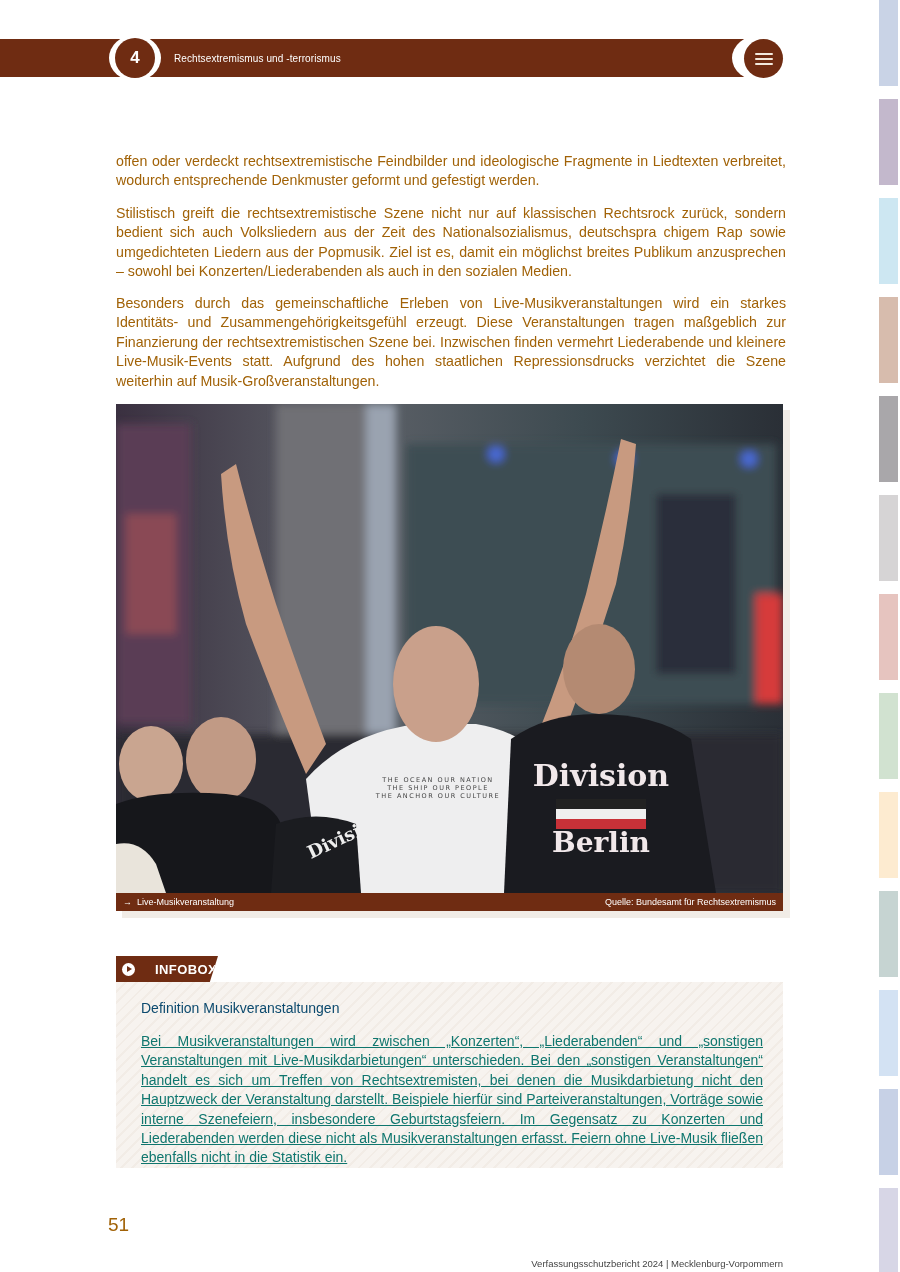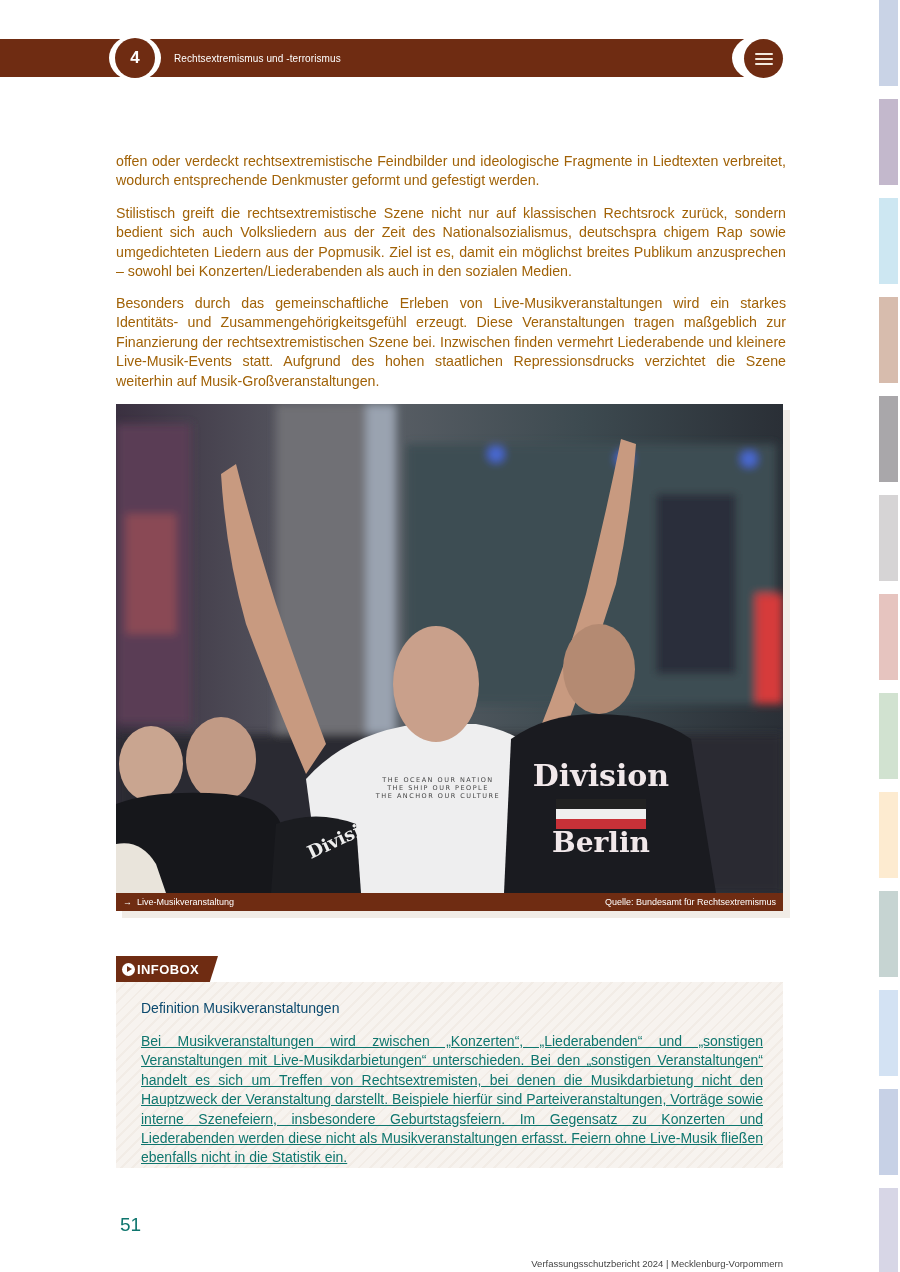--- a/index.html
+++ b/index.html
@@ -65,21 +65,21 @@
       background: #6f2c12; color: #fff; font-size: 9px;
       display: flex; align-items: center; justify-content: space-between; padding: 0 7px;
     }
     .caption-left { display: flex; align-items: center; gap: 5px; }
 
     
     .infobox-tag {
       position: absolute; left: 116px; top: 956px; width: 102px; height: 26px;
       background: #6f2c12; color: #fff;
       clip-path: polygon(0 0, 100% 0, 92% 100%, 0 100%);
-      display: flex; align-items: center; padding-left: 6px; gap: 2px;
+      display: flex; align-items: center; padding-left: 6px; gap: 20px;
       font-weight: bold; font-size: 13px; letter-spacing: 0.4px;
     }
     .infobox-icon {
       width: 13px; height: 13px; border-radius: 50%; background: #fff;
       display: flex; align-items: center; justify-content: center;
     }
     .infobox-icon i {
       display: block; width: 0; height: 0; margin-left: 2px;
       border-left: 5px solid #6f2c12; border-top: 3.5px solid transparent; border-bottom: 3.5px solid transparent;
     }
@@ -90,21 +90,21 @@
     .infobox-heading {
       position: absolute; left: 141px; top: 1000px;
       color: #0c4a6e; font-size: 14px;
     }
     .infobox-text {
       position: absolute; left: 141px; top: 1032px; width: 622px;
       font-size: 14px; line-height: 19.4px; color: #0f766e; text-align: justify; text-decoration: underline;
     }
 
     
-    .page-number { position: absolute; left: 120px; top: 1214px; font-size: 19px; color: #0f766e; }
+    .page-number { position: absolute; left: 108px; top: 1214px; font-size: 19px; color: #a16207; }
     .footer-text { position: absolute; right: 117px; top: 1222px; font-size: 9.5px; color: #444; margin-top: 36px; }
   </style>
 </head>
 <body>
 
 <div class="header-band"></div>
 <div class="chapter-badge-ring"></div>
 <div class="chapter-badge">4</div>
 <div class="chapter-title">Rechtsextremismus und -terrorismus</div>
 <div class="menu-ring"></div>

